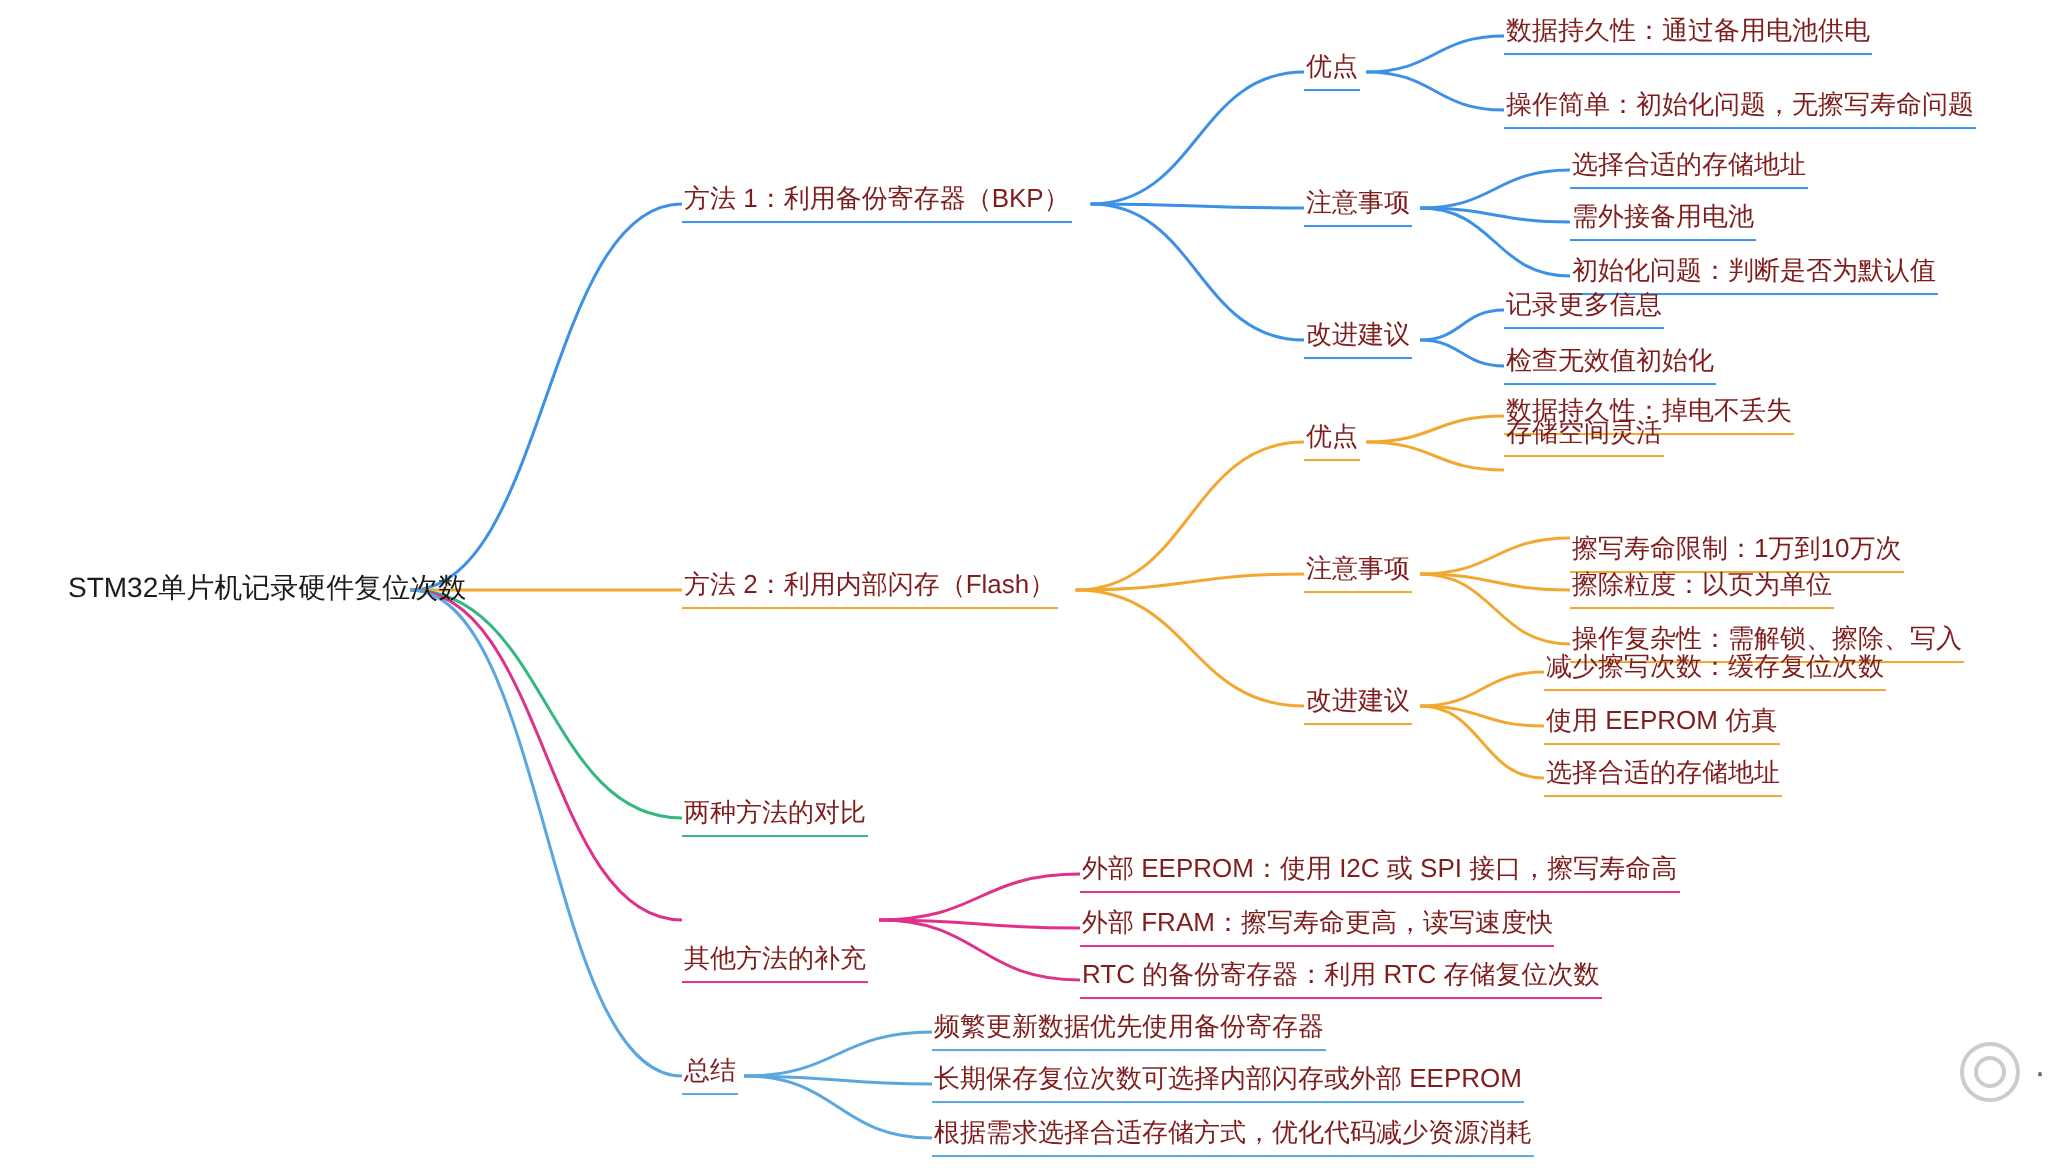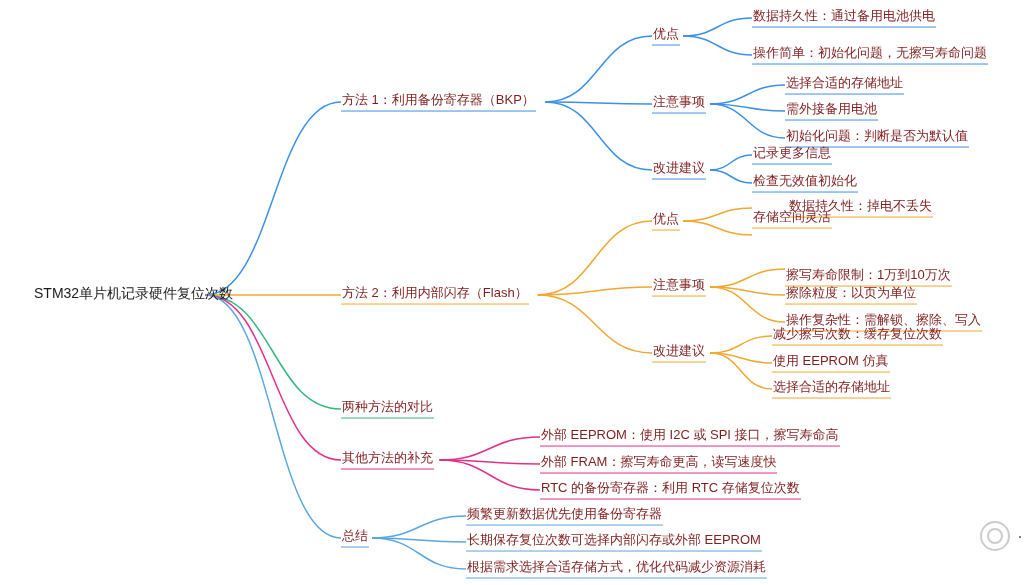--- a/index.html
+++ b/index.html
@@ -119,32 +119,32 @@
       <div class="node" style="left: 752px; top: 55px; border-bottom: 1.4px solid rgb(60, 145, 230);">操作简单：初始化问题，无擦写寿命问题</div>
       <div class="node" style="left: 652px; top: 104px; border-bottom: 1.4px solid rgb(60, 145, 230);">注意事项</div>
       <div class="node" style="left: 785px; top: 85px; border-bottom: 1.4px solid rgb(60, 145, 230);">选择合适的存储地址</div>
       <div class="node" style="left: 785px; top: 111px; border-bottom: 1.4px solid rgb(60, 145, 230);">需外接备用电池</div>
       <div class="node" style="left: 785px; top: 138px; border-bottom: 1.4px solid rgb(60, 145, 230);">初始化问题：判断是否为默认值</div>
       <div class="node" style="left: 652px; top: 170px; border-bottom: 1.4px solid rgb(60, 145, 230);">改进建议</div>
       <div class="node" style="left: 752px; top: 155px; border-bottom: 1.4px solid rgb(60, 145, 230);">记录更多信息</div>
       <div class="node" style="left: 752px; top: 183px; border-bottom: 1.4px solid rgb(60, 145, 230);">检查无效值初始化</div>
       <div class="node" style="left: 341px; top: 295px; border-bottom: 1.4px solid rgb(240, 168, 48);">方法 2：利用内部闪存（Flash）</div>
       <div class="node" style="left: 652px; top: 221px; border-bottom: 1.4px solid rgb(240, 168, 48);">优点</div>
-      <div class="node" style="left: 752px; top: 208px; border-bottom: 1.4px solid rgb(240, 168, 48); margin-left: 36px;">数据持久性：掉电不丢失</div>
+      <div class="node" style="left: 752px; top: 208px; border-bottom: 1.4px solid rgb(240, 168, 48);">数据持久性：掉电不丢失</div>
       <div class="node" style="left: 752px; top: 219px; border-bottom: 1.4px solid rgb(240, 168, 48);">存储空间灵活</div>
       <div class="node" style="left: 652px; top: 287px; border-bottom: 1.4px solid rgb(240, 168, 48);">注意事项</div>
       <div class="node" style="left: 785px; top: 277px; border-bottom: 1.4px solid rgb(240, 168, 48);">擦写寿命限制：1万到10万次</div>
       <div class="node" style="left: 785px; top: 295px; border-bottom: 1.4px solid rgb(240, 168, 48);">擦除粒度：以页为单位</div>
       <div class="node" style="left: 785px; top: 322px; border-bottom: 1.4px solid rgb(240, 168, 48);">操作复杂性：需解锁、擦除、写入</div>
       <div class="node" style="left: 652px; top: 353px; border-bottom: 1.4px solid rgb(240, 168, 48);">改进建议</div>
       <div class="node" style="left: 772px; top: 336px; border-bottom: 1.4px solid rgb(240, 168, 48);">减少擦写次数：缓存复位次数</div>
       <div class="node" style="left: 772px; top: 363px; border-bottom: 1.4px solid rgb(240, 168, 48);">使用 EEPROM 仿真</div>
       <div class="node" style="left: 772px; top: 389px; border-bottom: 1.4px solid rgb(240, 168, 48);">选择合适的存储地址</div>
       <div class="node" style="left: 341px; top: 409px; border-bottom: 1.4px solid rgb(53, 184, 127);">两种方法的对比</div>
-      <div class="node" style="left: 341px; top: 460px; border-bottom: 1.4px solid rgb(224, 49, 138); text-align: center;">其他方法的补充</div>
+      <div class="node" style="left: 341px; top: 482px; border-bottom: 1.4px solid rgb(224, 49, 138); text-align: center;">其他方法的补充</div>
       <div class="node" style="left: 540px; top: 437px; border-bottom: 1.4px solid rgb(224, 49, 138);">外部 EEPROM：使用 I2C 或 SPI 接口，擦写寿命高</div>
       <div class="node" style="left: 540px; top: 464px; border-bottom: 1.4px solid rgb(224, 49, 138);">外部 FRAM：擦写寿命更高，读写速度快</div>
       <div class="node" style="left: 540px; top: 490px; border-bottom: 1.4px solid rgb(224, 49, 138);">RTC 的备份寄存器：利用 RTC 存储复位次数</div>
       <div class="node" style="left: 341px; top: 538px; border-bottom: 1.4px solid rgb(90, 167, 224);">总结</div>
       <div class="node" style="left: 466px; top: 516px; border-bottom: 1.4px solid rgb(90, 167, 224);">频繁更新数据优先使用备份寄存器</div>
       <div class="node" style="left: 466px; top: 542px; border-bottom: 1.4px solid rgb(90, 167, 224);">长期保存复位次数可选择内部闪存或外部 EEPROM</div>
       <div class="node" style="left: 466px; top: 569px; border-bottom: 1.4px solid rgb(90, 167, 224);">根据需求选择合适存储方式，优化代码减少资源消耗</div>
     </div>
 
   <div class="watermark">

